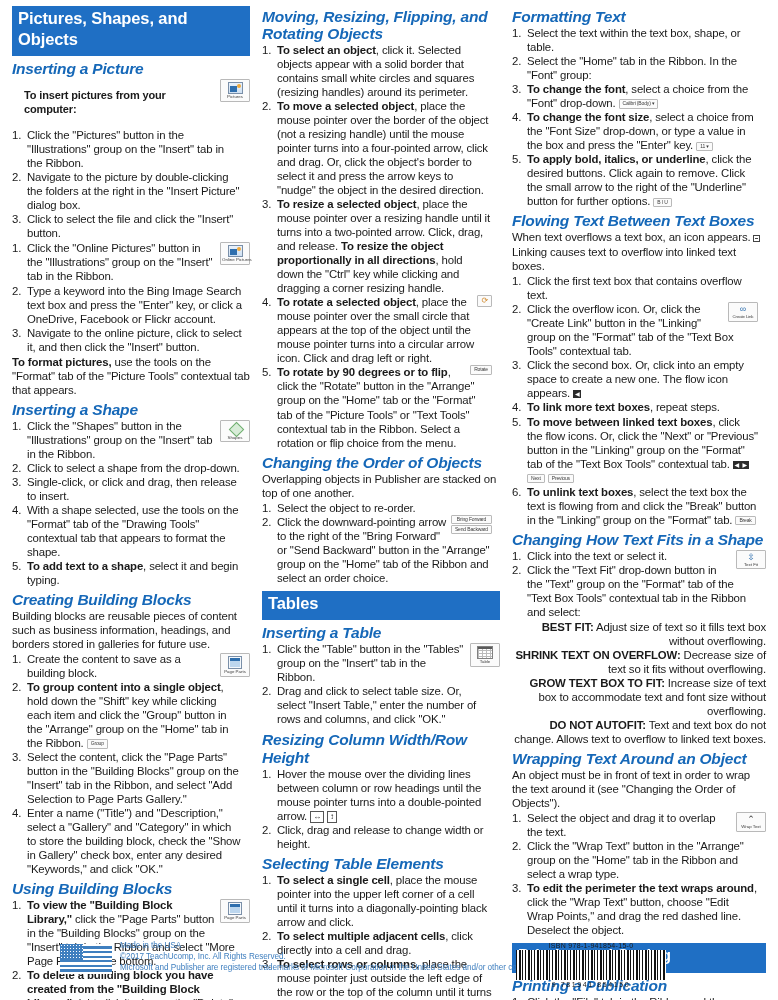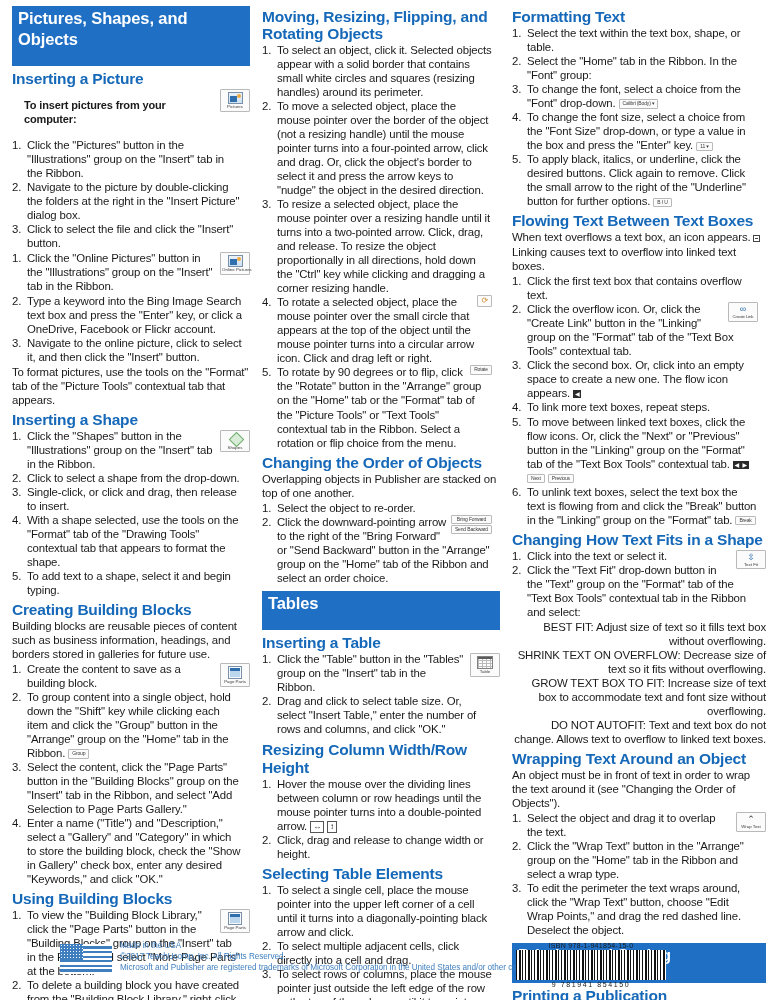--- a/index.html
+++ b/index.html
@@ -18,32 +18,33 @@
   .col.c2 { width:250px; }
   .col.c3 { width:266px; }
 
   
   .bar {
     background:#1F6FC4;
     color:#ffffff;
     font-size:16.5px;
     font-weight:bold;
     line-height:1.25;
-    padding:2px 6px 17px 6px;
+    padding:2px 6px 7px 6px;
     letter-spacing:-0.1px;
     margin:0 0 3px 0;
   }
   
   .h2 {
     color:#1668B8;
     font-size:15.5px;
     font-weight:bold;
     line-height:1.1;
     margin:4px 0 1px 0;
     letter-spacing:-0.2px;
+    font-style:italic;
   }
   .h2.tight { margin-top:2px; }
 
   p.intro, p.lead {
     font-size:11.4px;
     line-height:1.23;
     margin:0 0 1px 0;
     letter-spacing:-0.15px;
   }
   .subhead {
@@ -64,21 +65,21 @@
     text-align:left;
   }
   ol li:before {
     counter-increment:item;
     content:counter(item) ".";
     position:absolute; left:0; top:0;
     font-size:11.4px;
   }
   ul.plain { margin:0; padding:0; list-style:none;text-align:right; }
   ul.plain li { font-size:11.4px; line-height:1.23; letter-spacing:-0.15px; margin:0; }
-  b, strong { font-weight:normal; }
+  b, strong { font-weight:bold; }
 
   
   .chip {
     display:inline-block; vertical-align:middle;
     border:1px solid #b9b9b9; background:#fbfbfb;
     font-size:4.4px; line-height:1.05; color:#3a3a3a;
     text-align:center; padding:1px 2px; border-radius:1px;
     font-family:"Liberation Sans", sans-serif;
     white-space:nowrap;
   }
@@ -273,21 +274,21 @@
     </div>
 
     <div class="col c3">
 
       <div class="h2 tight" style="margin-top:2px;">Formatting Text</div>
       <ol>
         <li><span>Select the text within the text box, shape, or table.</span></li>
         <li><span>Select the "Home" tab in the Ribbon. In the "Font" group:</span></li>
         <li><b>To change the font</b><span>, select a choice from the "Font" drop-down.</span> <span class="chip inline"><span>Calibri (Body)</span> ▾</span></li>
         <li><b>To change the font size</b><span>, select a choice from the "Font Size" drop-down, or type a value in the box and press the "Enter" key.</span> <span class="chip inline"><span>11</span> ▾</span></li>
-        <li><b>To apply black, italics, or underline</b><span>, click the desired buttons. Click again to remove. Click the small arrow to the right of the "Underline" button for further options.</span> <span class="chip inline">B I U</span></li>
+        <li><b>To apply bold, italics, or underline</b><span>, click the desired buttons. Click again to remove. Click the small arrow to the right of the "Underline" button for further options.</span> <span class="chip inline">B I U</span></li>
       </ol>
 
       <div class="h2">Flowing Text Between Text Boxes</div>
       <p class="intro"><span>When text overflows a text box, an icon appears.</span> <span class="ovf-icon"></span></p>
       <p class="intro">Linking causes text to overflow into linked text boxes.</p>
       <ol>
         <li><span>Click the first text box that contains overflow text.</span></li>
         <li><span class="chip bigbtn float-r2"><span class="gl chain g">∞</span><span>Create Link</span></span><span>Click the overflow icon. Or, click the "Create Link" button in the "Linking" group on the "Format" tab of the "Text Box Tools" contextual tab.</span></li>
         <li><span>Click the second box. Or, click into an empty space to create a new one. The flow icon appears.</span> <span class="flow-icon">◀</span></li>
         <li><b>To link more text boxes</b><span>, repeat steps.</span></li>

